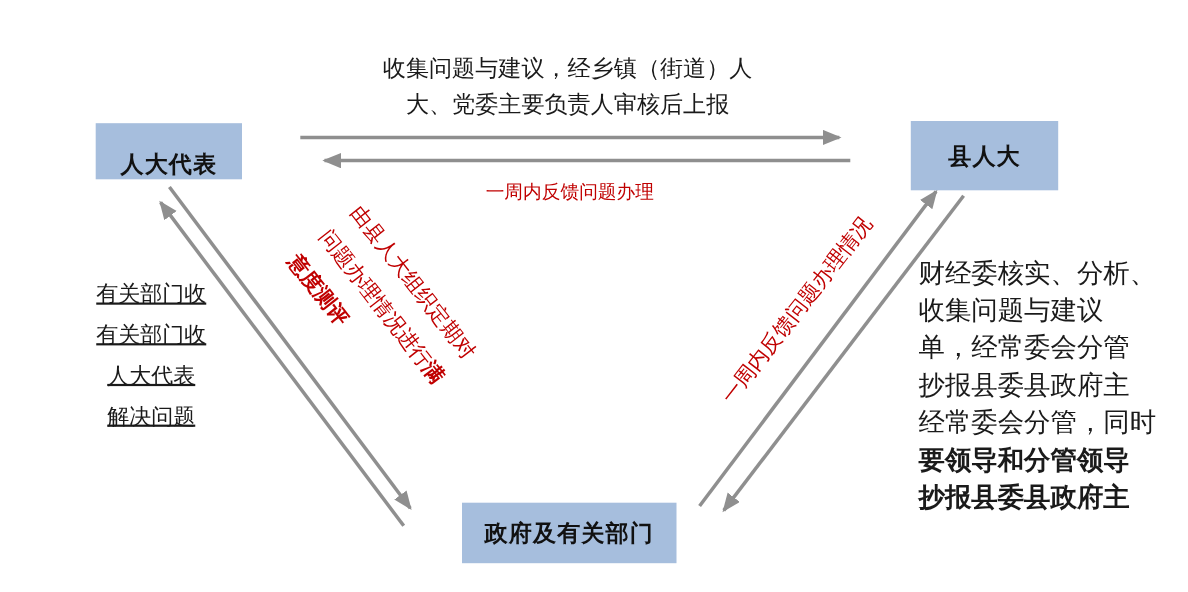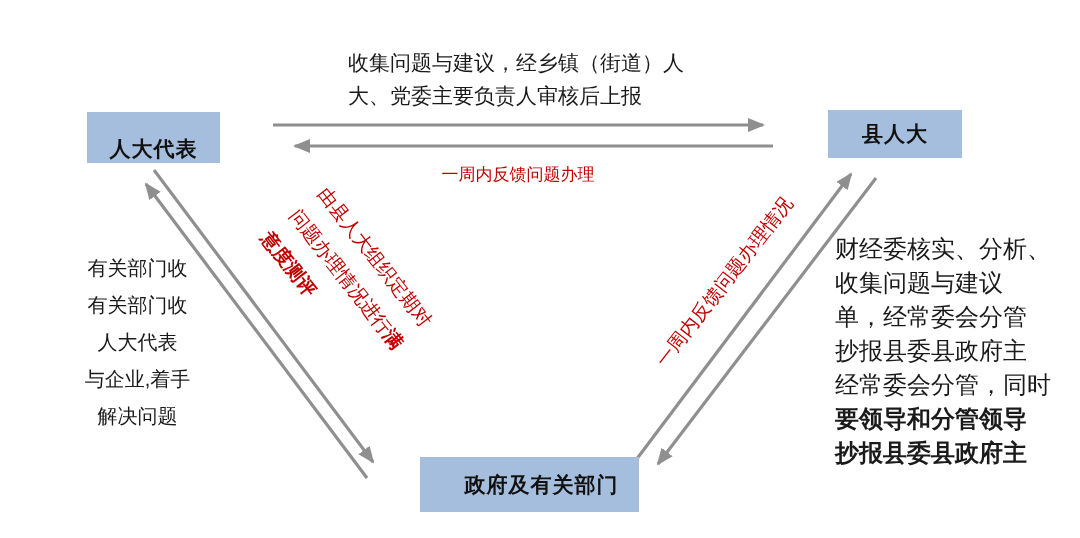--- a/index.html
+++ b/index.html
@@ -15,33 +15,33 @@
   .arrows line{stroke:var(--arrow,#8f8f8f);stroke-width:3.2;}
   .arrows marker path{fill:var(--arrow,#8f8f8f);}
   .node{
     position:absolute;
     background:var(--box-fill,#a6bedd);
     display:flex;align-items:center;justify-content:center;
     font-weight:bold;font-size:21px;color:#111;
     letter-spacing:1px;
   }
   .node-rep{left:87px;top:112px;width:133px;height:51px;align-items:flex-end;}
-  .node-county{left:828px;top:110px;width:134px;height:48px;}
-  .node-gov{left:420px;top:457px;width:195px;height:55px;padding-left:24px;}
+  .node-county{left:828px;top:110px;width:134px;height:63px;}
+  .node-gov{left:420px;top:457px;width:195px;height:55px;}
   .toptext{
     position:absolute;left:516px;top:46px;transform:translateX(-50%);
-    text-align:left;font-size:21px;line-height:33px;white-space:nowrap;
+    text-align:center;font-size:21px;line-height:33px;white-space:nowrap;
   }
   .redtop{
     position:absolute;left:518px;top:163px;transform:translateX(-50%);
     color:var(--red,#c00000);font-size:17px;white-space:nowrap;
   }
   .leftnote{
     position:absolute;left:60px;top:250px;width:155px;
-    text-align:center;font-size:20px;line-height:37px;
+    text-align:center;font-size:20px;line-height:37px;text-decoration:underline;
   }
   .rightnote{
     position:absolute;left:835px;top:232px;width:235px;
     text-align:left;font-size:24px;line-height:34px;
   }
   .rightnote .bold{font-weight:bold;}
   .midred{
     position:absolute;left:255px;top:237px;width:200px;
     transform:rotate(52deg);
     color:var(--red,#c00000);font-size:19px;line-height:36px;
@@ -89,21 +89,20 @@
     <div>收集问题与建议，经乡镇（街道）人</div>
     <div>大、党委主要负责人审核后上报</div>
   </div>
 
   <div class="redtop">一周内反馈问题办理</div>
 
   <div class="leftnote">
     <div>有关部门收</div>
     <div>有关部门收</div>
     <div>人大代表</div>
-    <div>与企业,着手</div>
     <div>解决问题</div>
   </div>
 
   <div class="midred">
     <div>由县人大组织定期对</div>
     <div>
       <span>问题办理情况进行</span><span class="bold">满</span>
     </div>
     <div class="bold">意度测评</div>
   </div>

